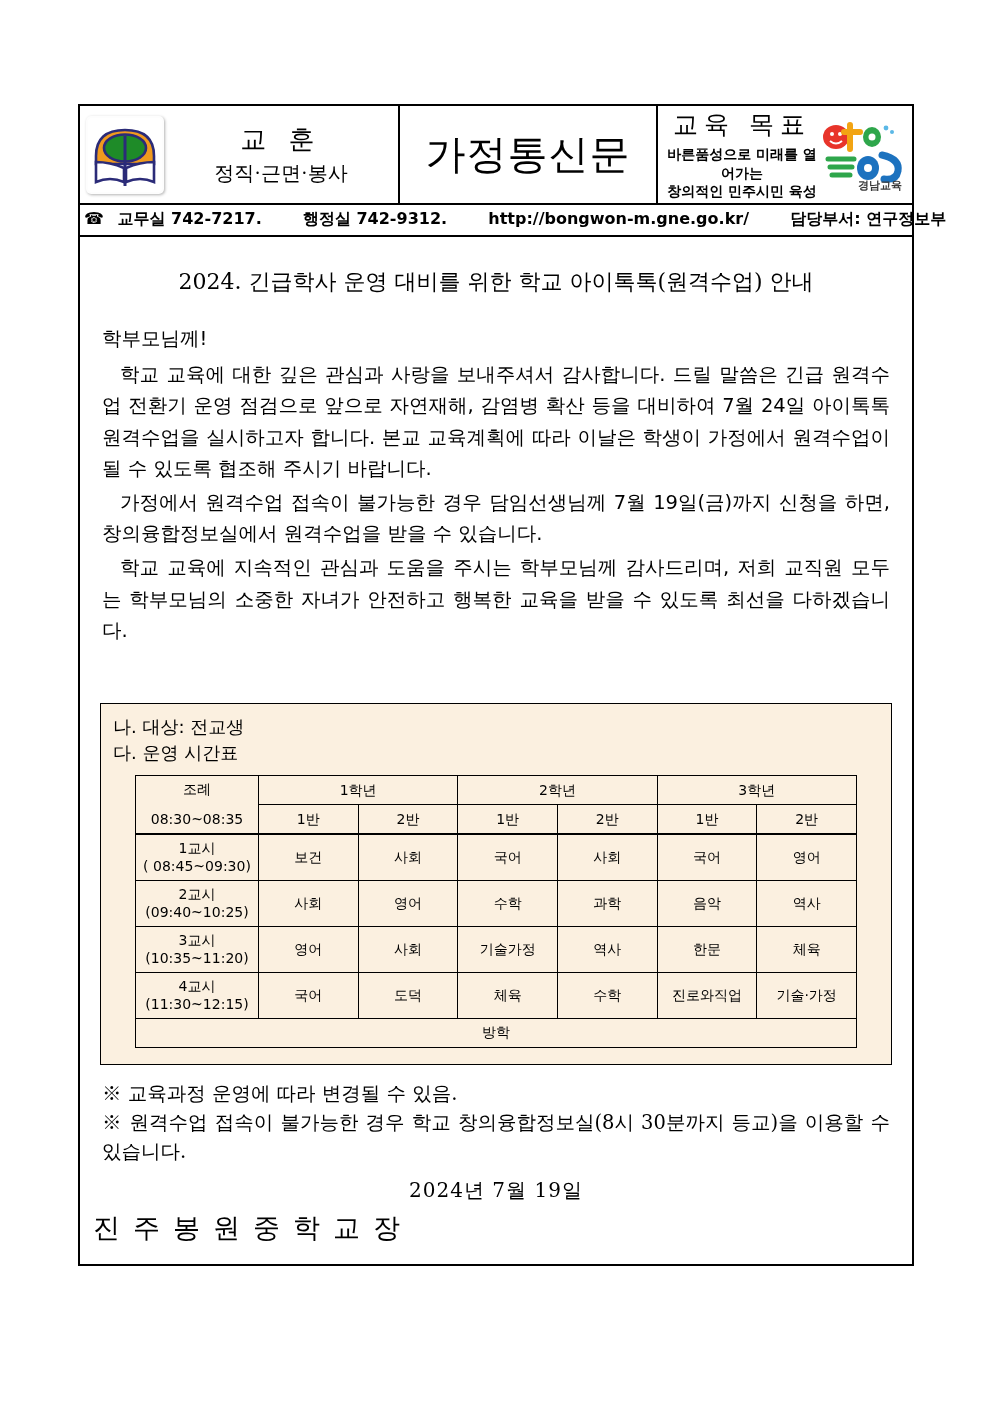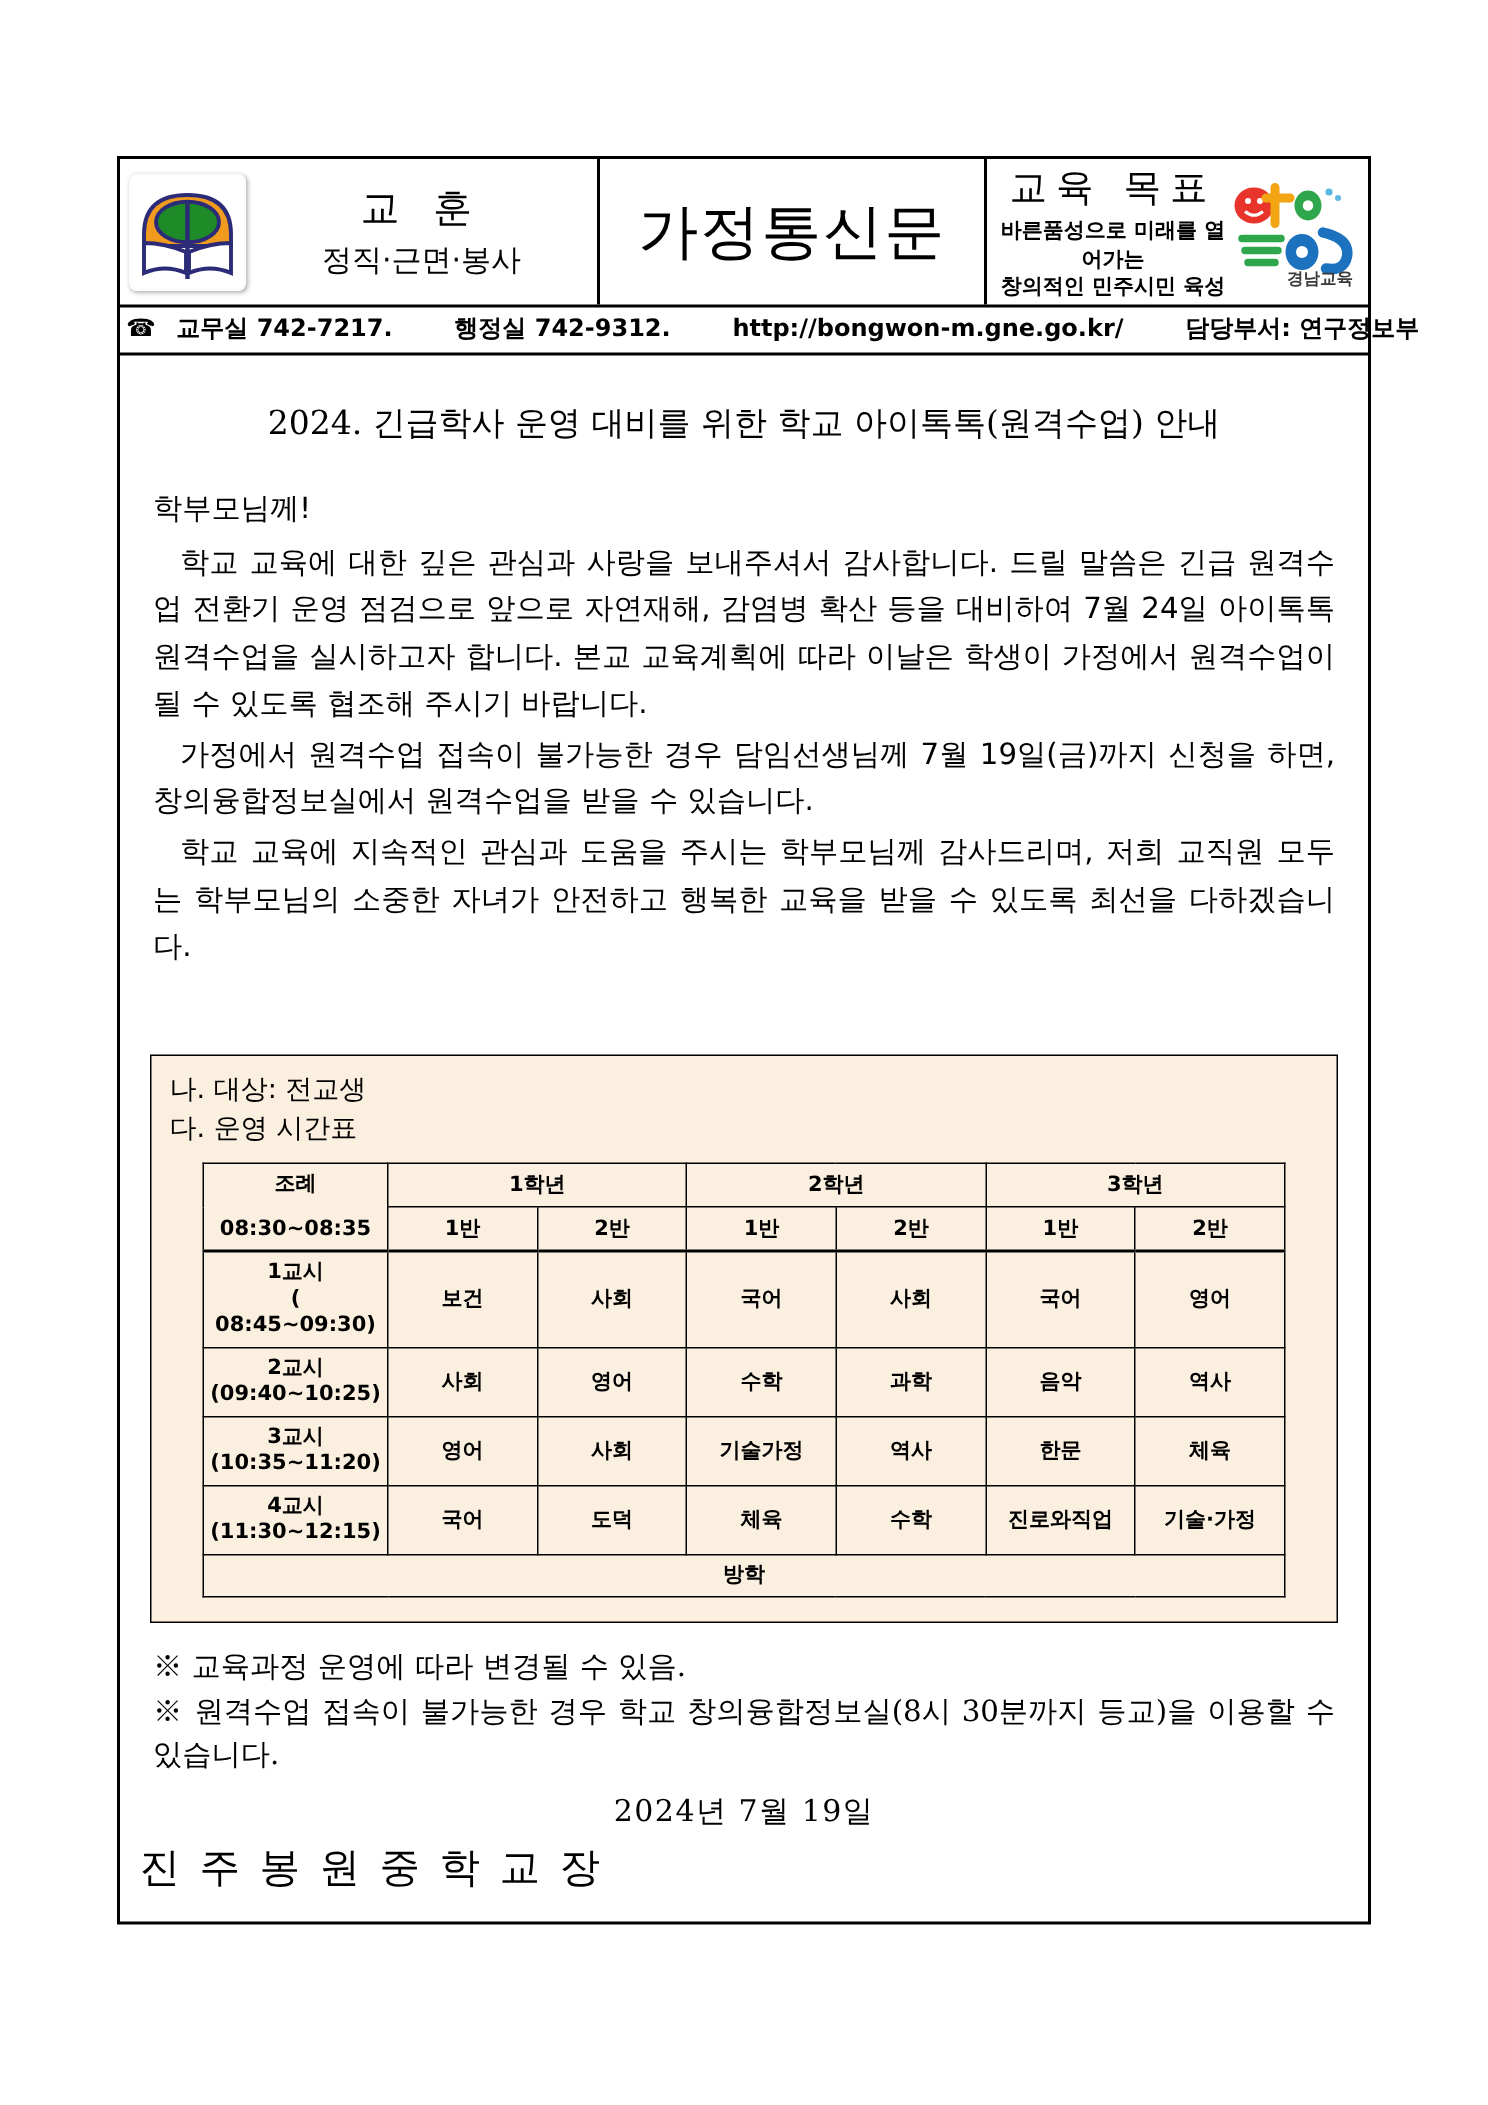--- a/index.html
+++ b/index.html
@@ -63,20 +63,21 @@
   }
   .motto-title {
     font-size: 26px;
     letter-spacing: 7px;
     font-family: "DejaVu Sans", sans-serif;
   }
   .motto-sub {
     font-size: 20px;
     margin-top: 6px;
     letter-spacing: 0px;
+    font-family: Liberation Serif, serif;
   }
   .hdr-main-title {
     width: 258px;
     border-right: 2px solid #000;
     font-size: 40px;
     letter-spacing: 1px;
     font-family: "DejaVu Sans", sans-serif;
   }
   .hdr-goal {
     flex: 1;
@@ -162,21 +163,21 @@
     margin: 9px auto 2px auto;
     width: 722px;
     background: #fbf0e0;
     table-layout: fixed;
   }
   table.tt td {
     border: 1px solid #000;
     text-align: center;
     font-size: 14px;
     padding: 5px 2px;
-    font-weight: bold;
+    font-weight: normal;
     line-height: 1.25;
     margin-top: 40px;
   }
   table.tt td.thick-top { border-top: 2px solid #000; }
   td.col-time { width: 118px; }
   td.cell-small { font-size: 12.5px; font-weight: bold; }
   td.period { font-size: 13px; }
   td.vacation { padding: 16px 2px; }
 
   

